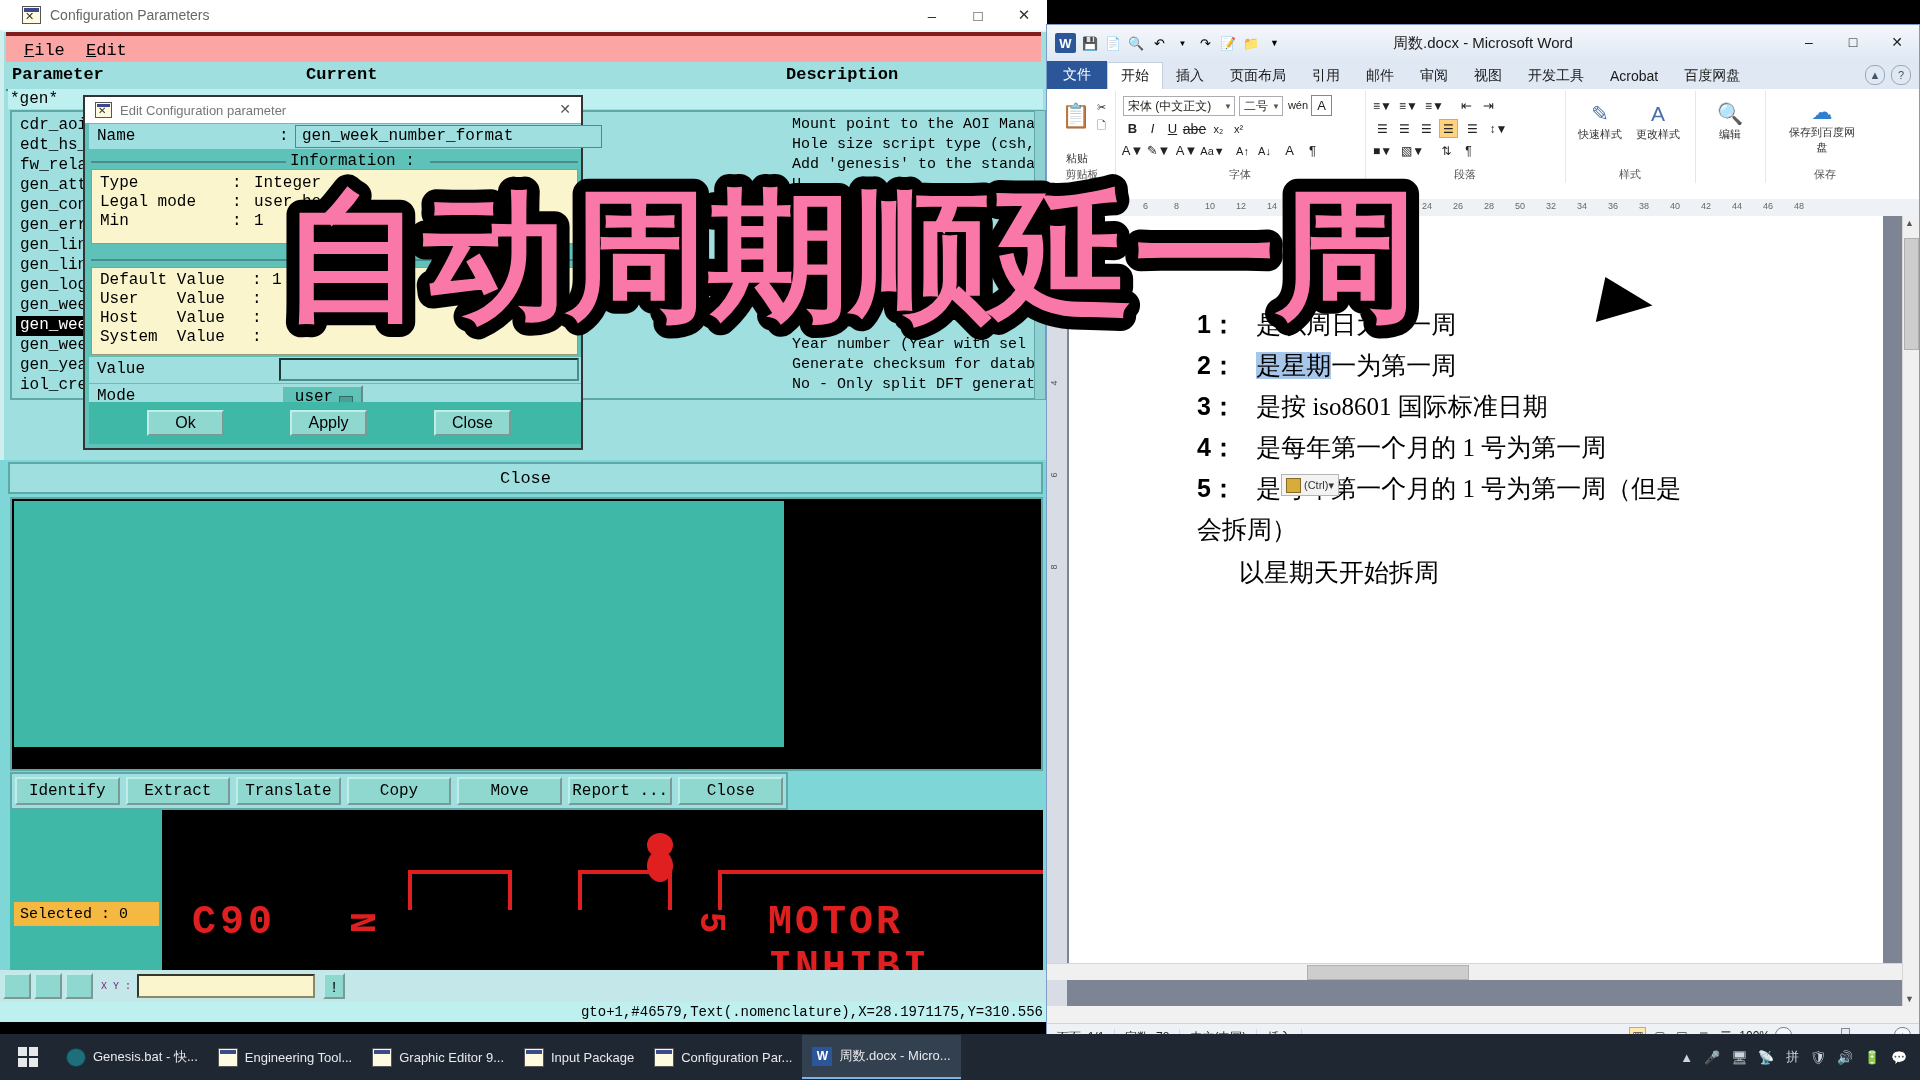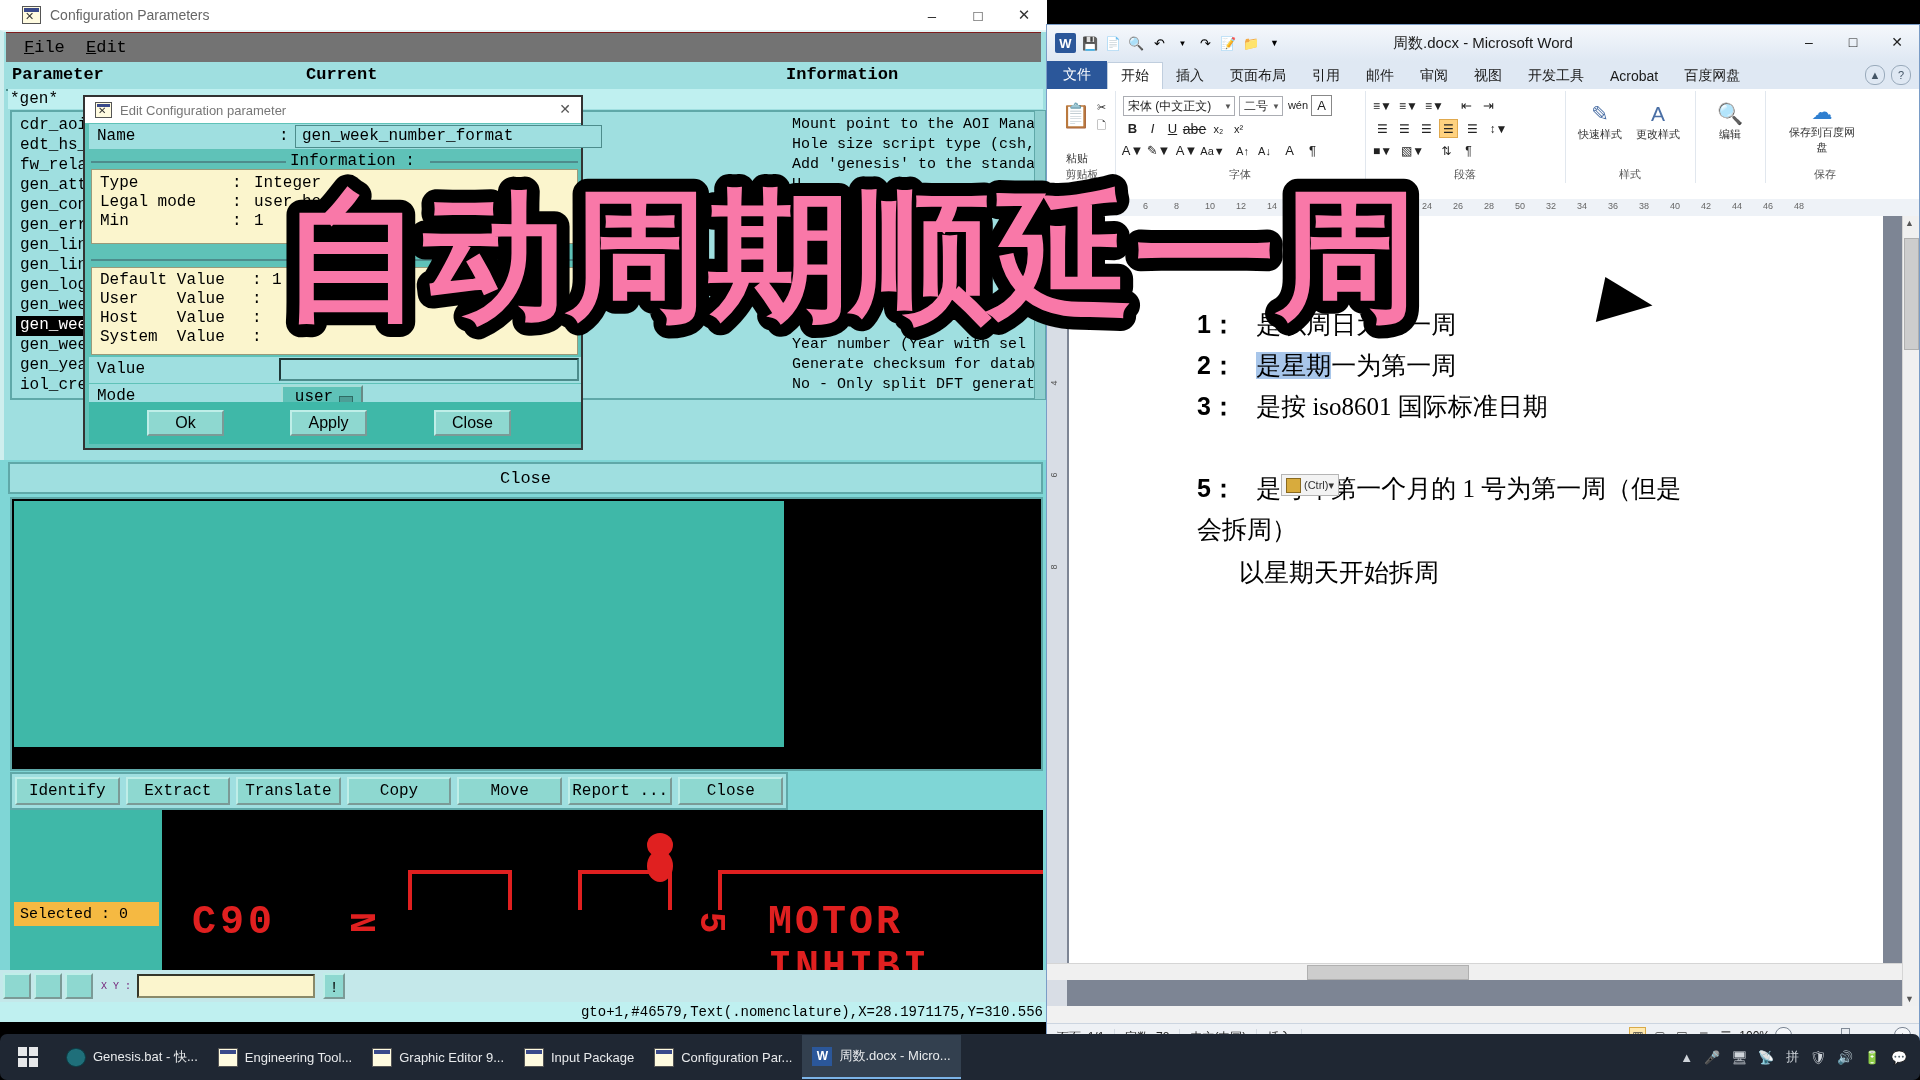--- a/index.html
+++ b/index.html
@@ -18,22 +18,22 @@
       background:#fffbe0;border:1px solid #555;position:relative;box-sizing:border-box;}
   #cfg-titlebar .tb-ico:before{content:"";position:absolute;left:1px;right:1px;top:1px;height:4px;background:#3a4a8a;}
   #cfg-titlebar .tb-ico:after{content:"✕";position:absolute;left:2px;top:3px;font-size:11px;color:#333;line-height:12px;}
   #cfg-titlebar .tb-title{font-size:14px;color:#666;}
   .win-btns{position:absolute;right:0;top:0;height:30px;display:flex;}
   .win-btns div{width:46px;height:30px;display:flex;align-items:center;justify-content:center;
       font-size:15px;color:#333;}
 
   #cfg-body{left:0;top:30px;width:1047px;height:430px;background:#9fdfe0;
       border-left:4px solid #cfeeee;border-top:2px solid #e6f6f6;box-sizing:border-box;}
-  #cfg-menubar{left:6px;top:32px;width:1035px;height:30px;background:#737373;
-      border-top:1px solid #7f1d1d;border-bottom:2px solid #4d8c8c;}
+  #cfg-menubar{left:6px;top:32px;width:1035px;height:30px;background:#fca5a5;
+      border-top:4px solid #7f1d1d;border-bottom:2px solid #4d8c8c;}
   .menu-item{position:absolute;top:5px;font-size:17px;color:#000;}
   .menu-item u{text-decoration:underline;}
 
   #cfg-colhdr{left:6px;top:62px;width:1035px;height:27px;background:#9fdfe0;
       border-bottom:2px solid #4d8c8c;}
   .colhdr{position:absolute;top:3px;font-size:17px;font-weight:bold;color:#000;}
 
   #cfg-filter{left:8px;top:89px;width:1035px;height:20px;background:#bff0f0;}
   #cfg-filter span{font-size:16px;color:#000;padding-left:2px;}
 
@@ -184,21 +184,21 @@
   #zpct{font-size:12px;color:#222;}
   #zslider{width:92px;height:3px;background:#9aa4b0;position:relative;}
   #zthumb{position:absolute;left:44px;top:-6px;width:7px;height:15px;background:#e8ecf1;border:1px solid #808a96;}
   .zcirc{width:15px;height:15px;border:1px solid #7b8593;border-radius:8px;display:flex;
       align-items:center;justify-content:center;font-size:11px;color:#333;background:#f5f7fa;}
   #overlay-tail{position:absolute;left:1600px;top:282px;width:0;height:0;
       border-left:52px solid #000;border-top:18px solid transparent;border-bottom:28px solid transparent;
       transform:rotate(12deg);}
 
   
-  #taskbar{left:0;bottom:0;width:1920px;height:46px;background:#1f2733;display:flex;align-items:center;border-radius:7px;}
+  #taskbar{left:0;bottom:0;width:1920px;height:46px;background:#1f2733;display:flex;align-items:center;}
   #startbtn{width:56px;height:46px;display:flex;align-items:center;justify-content:center;}
   #startbtn .wlogo{width:20px;height:20px;display:grid;grid-template-columns:9px 9px;
       grid-template-rows:9px 9px;gap:2px;}
   #startbtn .wlogo i{background:#e6e8ea;display:block;}
   .tbitem{height:42px;display:flex;align-items:center;padding:0 10px;gap:7px;max-width:150px;}
   .tbitem.active{background:#33404f;border-bottom:2px solid #7cb4e8;}
   .tbitem .ti{width:20px;height:19px;flex:0 0 auto;background:#fffbe0;border:1px solid #555;
       position:relative;box-sizing:border-box;}
   .tbitem .ti:before{content:"";position:absolute;left:1px;right:1px;top:1px;height:4px;background:#3a4a8a;}
   .tbitem .ti.word{background:#2b579a;border:none;color:#fff;font-size:12px;font-weight:bold;
@@ -233,21 +233,21 @@
   <div id="cfg-body" class="abs"></div>
 
   <div id="cfg-menubar" class="abs">
     <div class="menu-item mono" style="left:18px"><u>F</u><span title="File">ile</span></div>
     <div class="menu-item mono" style="left:80px"><u>E</u>dit</div>
   </div>
 
   <div id="cfg-colhdr" class="abs">
     <div class="colhdr mono" style="left:6px">Parameter</div>
     <div class="colhdr mono" style="left:300px">Current</div>
-    <div class="colhdr mono" style="left:780px">Information</div>
+    <div class="colhdr mono" style="left:780px">Description</div>
   </div>
 
   <div id="cfg-filter" class="abs">
     <span class="mono">*gen*</span>
   </div>
 
   <div id="cfg-list" class="abs">
     <div class="plist" id="plist">
         <div class="prow mono">cdr_aoi_</div>
         <div class="prow mono">edt_hs_s</div>
@@ -583,20 +583,24 @@
         <span style="margin-left:14px">是以周日为第一周</span>
       </div>
       <div class="docline" style="left:128px;top:133px;">
         <span class="docnum">2：</span>
         <span class="hl" style="margin-left:14px">是星期</span><span>一为第一周</span>
       </div>
       <div class="docline" style="left:128px;top:174px;">
         <span class="docnum">3：</span>
         <span style="margin-left:14px">是按 iso8601 国际标准日期</span>
       </div>
+      <div class="docline" style="left:128px;top:215px;">
+        <span class="docnum">4：</span>
+        <span style="margin-left:14px">是每年第一个月的 1 号为第一周</span>
+      </div>
       <div class="docline" style="left:128px;top:256px;">
         <span class="docnum">5：</span>
         <span style="margin-left:14px">是每年第一个月的 1 号为第一周（但是</span>
       </div>
       <div class="docline" style="left:128px;top:297px;">会拆周）</div>
       <div class="docline" style="left:170px;top:340px;">以星期天开始拆周</div>
 
       <div id="paste-tag">
         <span class="pi"></span>
         <span>(Ctrl)▾</span>

